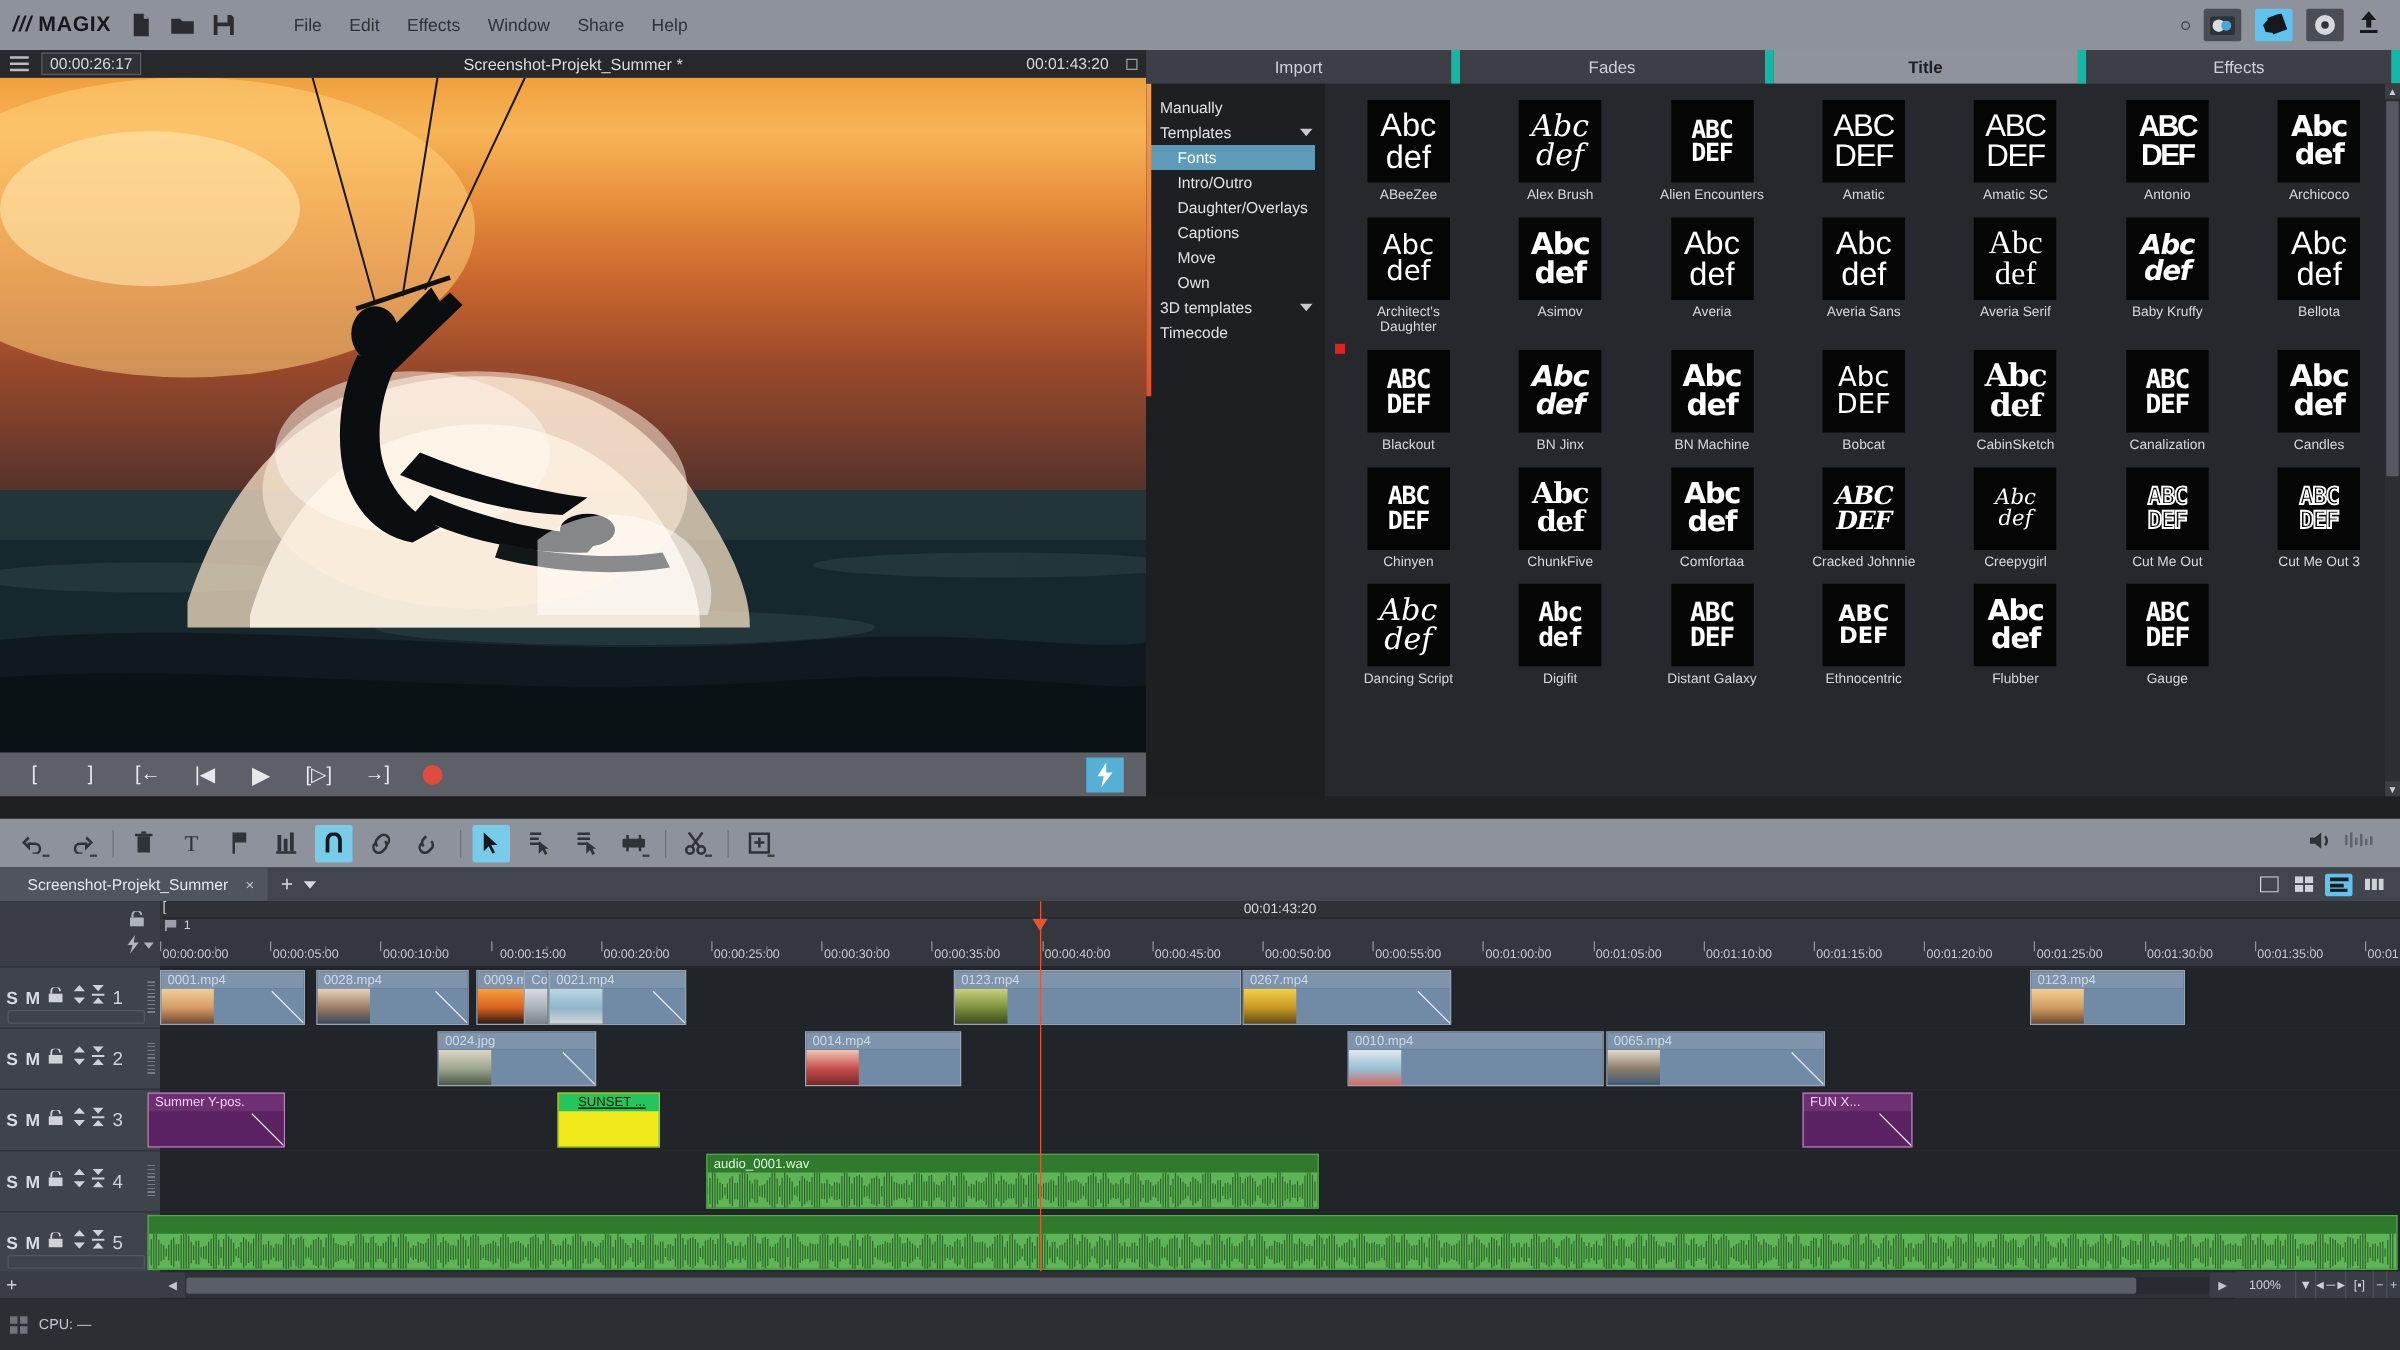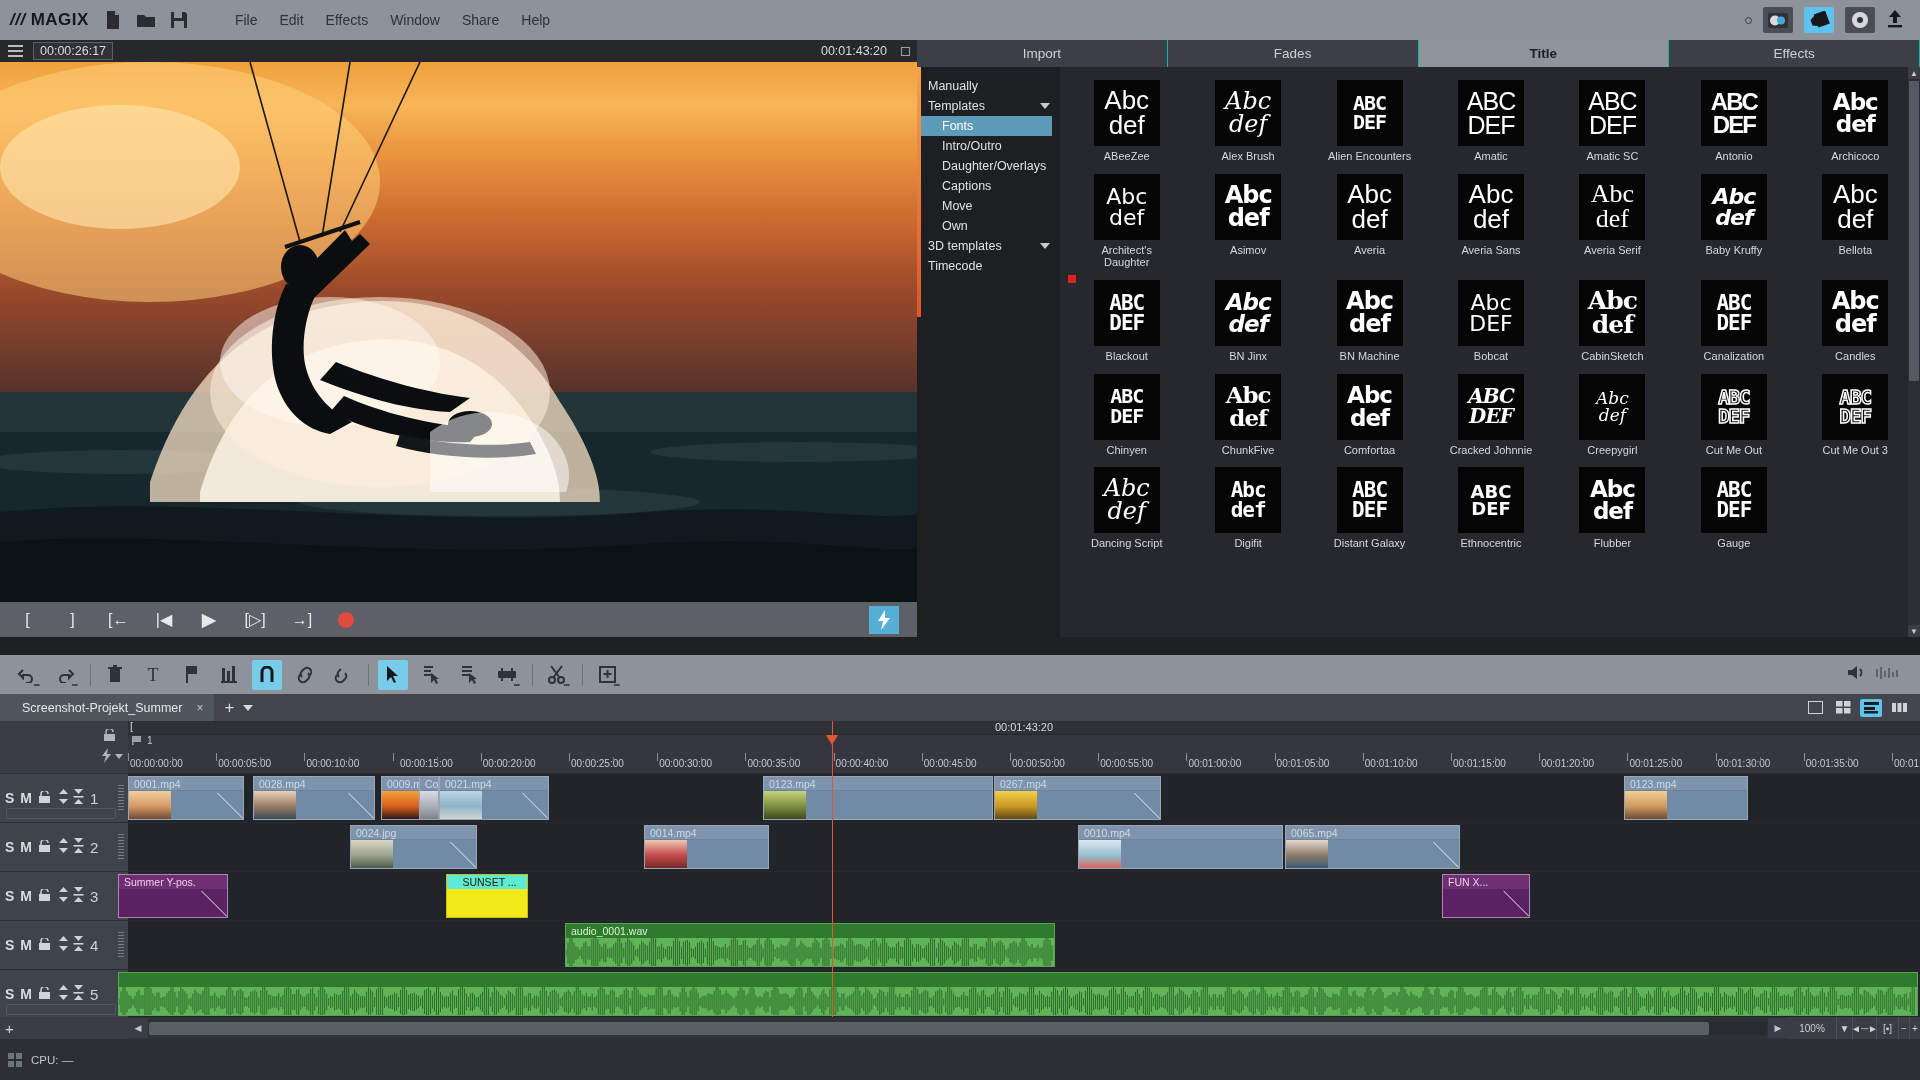--- a/index.html
+++ b/index.html
@@ -56,21 +56,21 @@
   .tctl { color:#e6e8ea; font-size:16px; cursor:default; display:flex; align-items:center;
           justify-content:center; min-width:19px; height:22px; }
   .rec-dot { width:16px;height:16px;border-radius:50%;background:#e04b3f;}
   .flash-btn { margin-left:auto; width:30px; height:28px; background:#56afd4;
                display:flex;align-items:center;justify-content:center; }
 
   
   .media-panel { position:absolute; left:917px; top:40px; width:1003px; height:597px; background:#23262a; }
   .tabs { display:flex; height:27px; background:#33373c; }
   .tab { flex:1; display:flex; align-items:center; justify-content:center; font-size:13.5px;
-         color:#cdd1d6; background:#3c4046; border-right:1px solid #14b8a6;text-align:center; }
+         color:#cdd1d6; background:#3c4046; border-right:7px solid #14b8a6;text-align:center; }
   .tab.active { background:#8f949c; color:#1d1f22; font-weight:bold;}
   .panel-body { display:flex; height:570px; }
   .tree { width:143px; background:#1d1f23; padding:9px 0 0 0; border-left:3px solid transparent; }
   .tree-border { position:absolute; left:917px; top:67px; width:4px; height:250px;
                  background:linear-gradient(#f3a24b,#e0532a); }
   .tree-item { font-size:12.5px; color:#dfe2e6; padding:3px 0 3px 8px; display:flex; align-items:center; }
   .tree-item.indent { padding-left:22px; }
   .tree-item.sel { background:#5d9bb8; color:#fff; margin-right:8px; padding-left:22px;}
   .caret { margin-left:auto; margin-right:10px; width:0;height:0;
            border-left:5px solid transparent;border-right:5px solid transparent;border-top:6px solid #c6cacf;}
@@ -137,21 +137,21 @@
   .lane { position:absolute; left:0; width:1792px; height:49px; border-top:1px solid #26292e; background:#212428;}
   .clip { position:absolute; top:2px; height:44px; border:1px solid #9aa6b5;
           background:linear-gradient(#7e94ad 0 13px, #6d829b 13px 100%); overflow:hidden;}
   .clip .cname { font-size:10.5px; color:#cfd8e2; padding:1px 0 0 5px; display:block; line-height:12px;}
   .clip .cbody { position:absolute; left:0; right:0; top:14px; bottom:0; background:#718aa6;}
   .thumb { position:absolute; left:0; top:14px; width:42px; bottom:0; background-size:cover;}
   .fadeline { position:absolute; left:0; right:0; top:14px; bottom:0; }
   .clip.title { background:#6d3070; border:1px solid #b680bb;}
   .clip.title .cname { color:#f0cdf5; }
   .clip.title .cbody { background:#5a2260;}
-  .clip.yellow { background:#5eead4; border:1px solid #c8c00b;}
+  .clip.yellow { background:#22c55e; border:1px solid #c8c00b;text-decoration:underline;}
   .clip.yellow .cname { color:#262000; text-align:center; }
   .clip.yellow .cbody { background:#f2e91b; }
   .clip.audio { background:#2f7a2d; border:1px solid #57a651;}
   .clip.audio .cname { color:#d9f5d6; }
   .clip.audio .cbody { background:#5fb457; }
   .wave { position:absolute; left:0; right:0; top:14px; bottom:0; }
 
   .playhead { position:absolute; top:0px; width:1px; height:296px; background:#e4572e; z-index:40;}
   .playhead-tri { position:absolute; top:14px; left:-6px; width:0;height:0;
                   border-left:6px solid transparent;border-right:6px solid transparent;border-top:10px solid #e4572e;}
@@ -246,20 +246,21 @@
     </div>
   </div>
 
   <div class="preview-head">
     <span class="hamb">
         <i></i>
         <i></i>
         <i></i>
       </span>
     <span class="tc-box">00:00:26:17</span>
+    <span class="proj-title">Screenshot-Projekt_Summer *</span>
     <span class="tc-right">00:01:43:20</span>
     <span class="sq-btn"></span>
   </div>
 
   <div class="preview-wrap">
     <div class="sky" style="background:linear-gradient(#f0a03d 0%,#f7b557 8%,#e8903c 18%,#c9682f 30%,#9c4a2b 42%,#6d3a2c 55%,#3b2a26 68%,#1d2226 80%,#12181c 100%);"></div>
     <svg style="position:absolute;inset:0" viewBox="0 0 917 540" preserveAspectRatio="none">
 
       <ellipse cx="150" cy="120" rx="230" ry="120" fill="#ffd07a" opacity="0.55"></ellipse>
       <ellipse cx="120" cy="105" rx="120" ry="62" fill="#ffe6ae" opacity="0.6"></ellipse>

